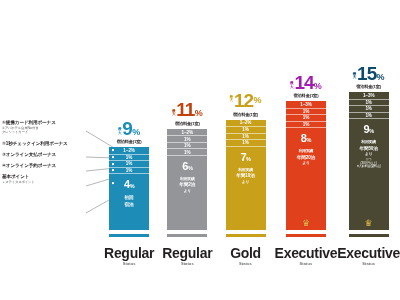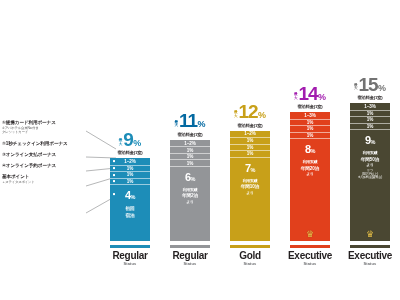--- a/index.html
+++ b/index.html
@@ -70,21 +70,21 @@
   .crown{position:absolute;bottom:2px;left:0;right:0;text-align:center;
          font-size:9px;line-height:1;color:#e8c24a;
          text-shadow:0 0 1px rgba(0,0,0,.35);}
 
   
   .bullet{position:absolute;left:3px;top:50%;transform:translateY(-50%);
           width:1.8px;height:1.8px;background:#fff;}
 
   
   .rule{width:40px;height:3px;margin-top:3.5px;}
-  .cname{font-size:10px;font-weight:bold;color:#231f20;margin-top:2px;
+  .cname{font-size:14px;font-weight:bold;color:#231f20;margin-top:8px;
          letter-spacing:-.3px;}
   .cstat{font-size:4px;font-weight:bold;color:#6d6e71;margin-top:.5px;
          letter-spacing:.1px;}
 </style>
 </head>
 <body>
 
 <div id="stage">
 
   <svg class="leaders" viewBox="0 0 400 300">
@@ -153,21 +153,21 @@
               <b>初回</b>
               <b>宿泊</b>
             </div>
           </div>
         </div>
         <div class="rule" style="background: rgb(29, 141, 184);"></div>
         <div class="cname">Regular</div>
         <div class="cstat">Status</div>
       </div>
       <div class="col">
-        <div class="head" style="color: #0369a1;">
+        <div class="head" style="color: #c2410c;">
           <span class="maxi">
             <i>最</i>
             <i>大</i>
           </span>
           <span class="num">11</span>
           <span class="pct">%</span>
         </div>
         <div class="subttl">宿泊料金(1室)</div>
         <div class="bar" style="background: rgb(147, 149, 152); height: 101.2px;">
           <div class="seg small" style="height: 6.5px; flex: 0 0 6.5px;">
@@ -189,21 +189,21 @@
               <b>年間2泊</b>
               <div>より</div>
             </div>
           </div>
         </div>
         <div class="rule" style="background: rgb(147, 149, 152);"></div>
         <div class="cname">Regular</div>
         <div class="cstat">Status</div>
       </div>
       <div class="col">
-        <div class="head" style="color: rgb(200, 160, 25);">
+        <div class="head" style="color: rgb(200, 160, 25); align-items: center;">
           <span class="maxi">
             <i>最</i>
             <i>大</i>
           </span>
           <span class="num">12</span>
           <span class="pct">%</span>
         </div>
         <div class="subttl">宿泊料金(1室)</div>
         <div class="bar" style="background: rgb(200, 160, 25); height: 110.4px;">
           <div class="seg small" style="height: 6.5px; flex: 0 0 6.5px;">
@@ -262,21 +262,21 @@
               <div>より</div>
             </div>
             <div class="crown">♛</div>
           </div>
         </div>
         <div class="rule" style="background: rgb(225, 64, 28);"></div>
         <div class="cname">Executive</div>
         <div class="cstat">Status</div>
       </div>
       <div class="col">
-        <div class="head" style="color: #737373;">
+        <div class="head" style="color: #0c4a6e;">
           <span class="maxi">
             <i>最</i>
             <i>大</i>
           </span>
           <span class="num">15</span>
           <span class="pct">%</span>
         </div>
         <div class="subttl">宿泊料金(1室)</div>
         <div class="bar" style="background: rgb(74, 71, 50); height: 138px;">
           <div class="seg small" style="height: 6.5px; flex: 0 0 6.5px;">

